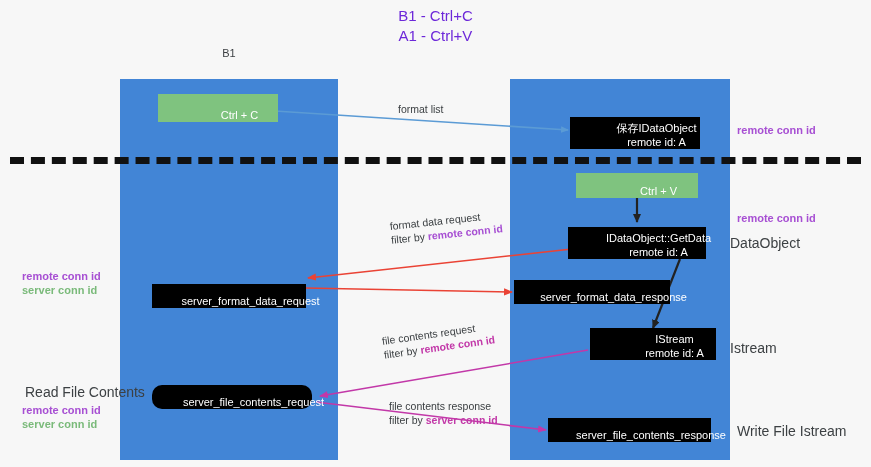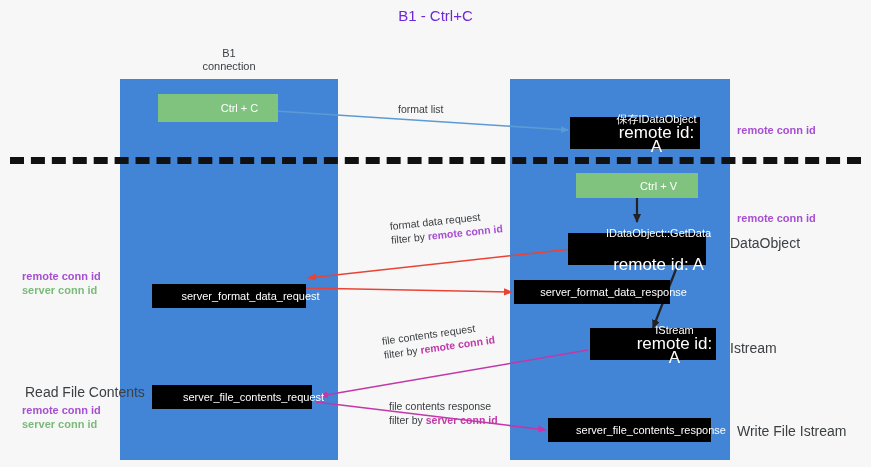--- a/index.html
+++ b/index.html
@@ -31,27 +31,27 @@
   
   #divider{
     left:10px;top:157px;width:851px;height:0;
     border-top:7px dashed #111111;
   }
 
   
   .node{
     box-sizing:border-box;
     display:flex;flex-direction:column;
-    align-items:center;justify-content:center;
+    align-items:center;justify-content:flex-end;
     color:#ffffff;font-size:11px;line-height:14px;
     text-align:center;
     z-index:5;
     padding-left:43px;
   }
-  .node .l2{font-size:17px;line-height:14px;}
+  .node .l2{font-size:11px;line-height:14px;}
   .green{background:#7fc37f;}
   .orange{background:#000000;}
 
   
   .ann{font-size:11px;line-height:14px;}
   .ann .purple{color:#a74fd3;font-weight:bold;}
   .ann .green-t{color:#7aba7a;font-weight:bold;}
   .right-label{font-size:14px;line-height:14px;color:#3c4043;}
 
   
@@ -65,25 +65,25 @@
   svg#wires{position:absolute;left:0;top:0;width:871px;height:467px;
             pointer-events:none;z-index:2;}
 </style>
 </head>
 <body>
 
 <div id="stage">
 
   <div class="abs" id="title">
     <div>B1 - Ctrl+C</div>
+    <div>A1 - Ctrl+V</div>
   </div>
 
   <div class="abs lane-head" style="left:120px;top:47px;width:218px;">
     <div>B1</div>
-    <div>connection</div>
   </div>
   <div class="abs lane-head" style="left:510px;top:47px;width:220px;margin-top:48px;">
     <div>A1</div>
     <div>remote</div>
   </div>
 
   <div class="abs lane" style="left:120px;top:79px;width:218px;height:381px;"></div>
   <div class="abs lane" style="left:510px;top:79px;width:220px;height:381px;"></div>
 
   <svg id="wires" viewBox="0 0 871 467">
@@ -125,39 +125,39 @@
 
   <div class="abs node orange" style="left:570px;top:117px;width:130px;height:32px;">
     <div>保存IDataObject</div>
     <div class="l2">remote id: A</div>
   </div>
 
   <div class="abs node green" style="left:576px;top:173px;width:122px;height:25px;">
     <div>Ctrl + V</div>
   </div>
 
-  <div class="abs node orange" style="left:568px;top:233px;width:138px;height:32px;gap:18px;">
+  <div class="abs node orange" style="left:568px;top:227px;width:138px;height:32px;">
     <div>IDataObject::GetData</div>
     <div class="l2">remote id: A</div>
   </div>
 
   <div class="abs node orange" style="left:152px;top:268px;width:154px;height:24px;margin-top:16px;">
     <div>server_format_data_request</div>
   </div>
 
   <div class="abs node orange" style="left:514px;top:280px;width:156px;height:24px;">
     <div>server_format_data_response</div>
   </div>
 
   <div class="abs node orange" style="left:590px;top:328px;width:126px;height:32px;">
     <div>IStream</div>
     <div class="l2">remote id: A</div>
   </div>
 
-  <div class="abs node orange" style="left:152px;top:385px;width:160px;height:24px;">
+  <div class="abs node orange" style="left:152px;top:385px;width:160px;height:24px;border-radius:10px;">
     <div>server_file_contents_request</div>
   </div>
 
   <div class="abs node orange" style="left:548px;top:418px;width:163px;height:24px;">
     <div>server_file_contents_response</div>
   </div>
 
   <div class="abs edgelab" style="left:398px;top:102px;">
     <span>format list</span>
   </div>

